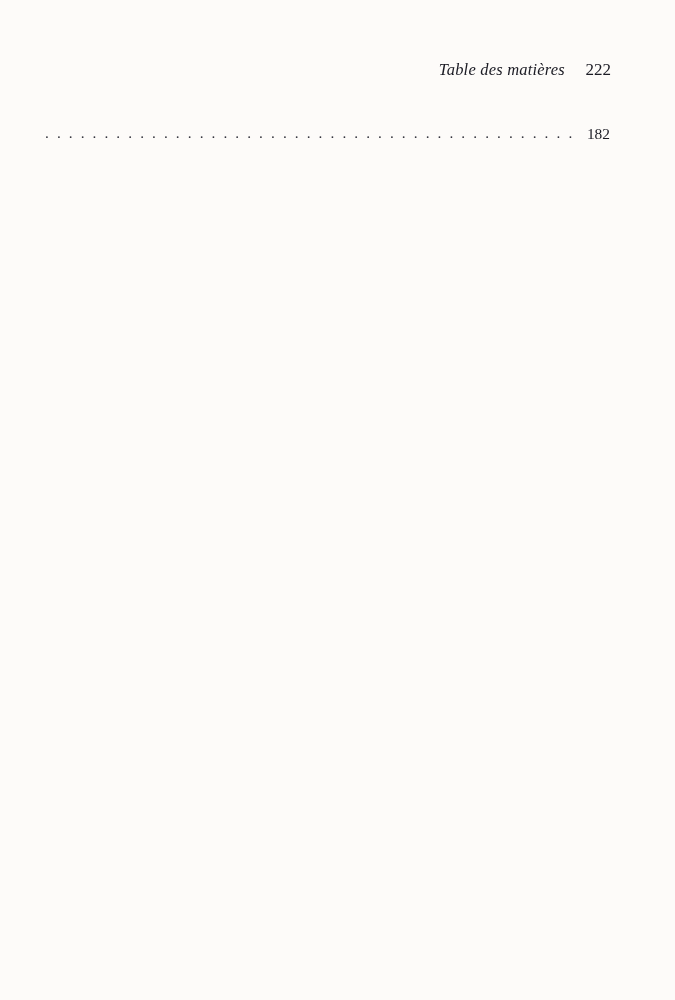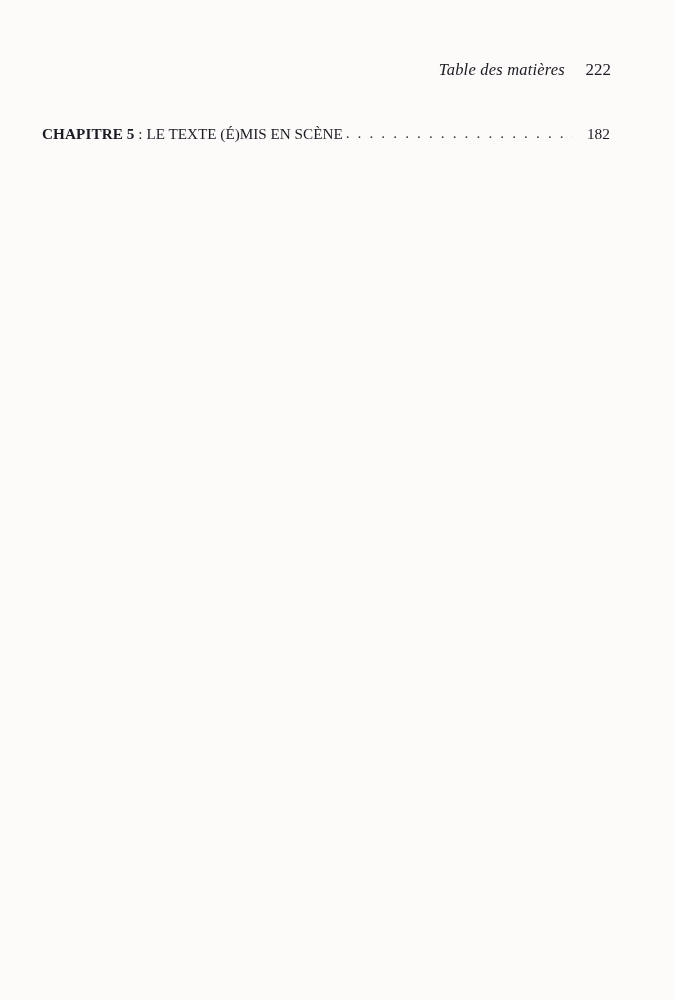--- a/index.html
+++ b/index.html
@@ -107,19 +107,18 @@
 
 <div class="page">
 
   <div class="running-head">
     <span class="rh-title">Table des matières</span>
     <span class="rh-folio">222</span>
   </div>
 
   <div class="toc" id="toc-body">
       <div class="row chapter">
-        <span class="label"><strong>CHAPITRE 5</strong><span class="rest"> : LE TEXTE (É)MIS EN SCÈNE</span></span>
         <span class="leader"></span>
         <span class="page">182</span>
       </div>
     </div>
 
 </div>
 
 </body></html>

